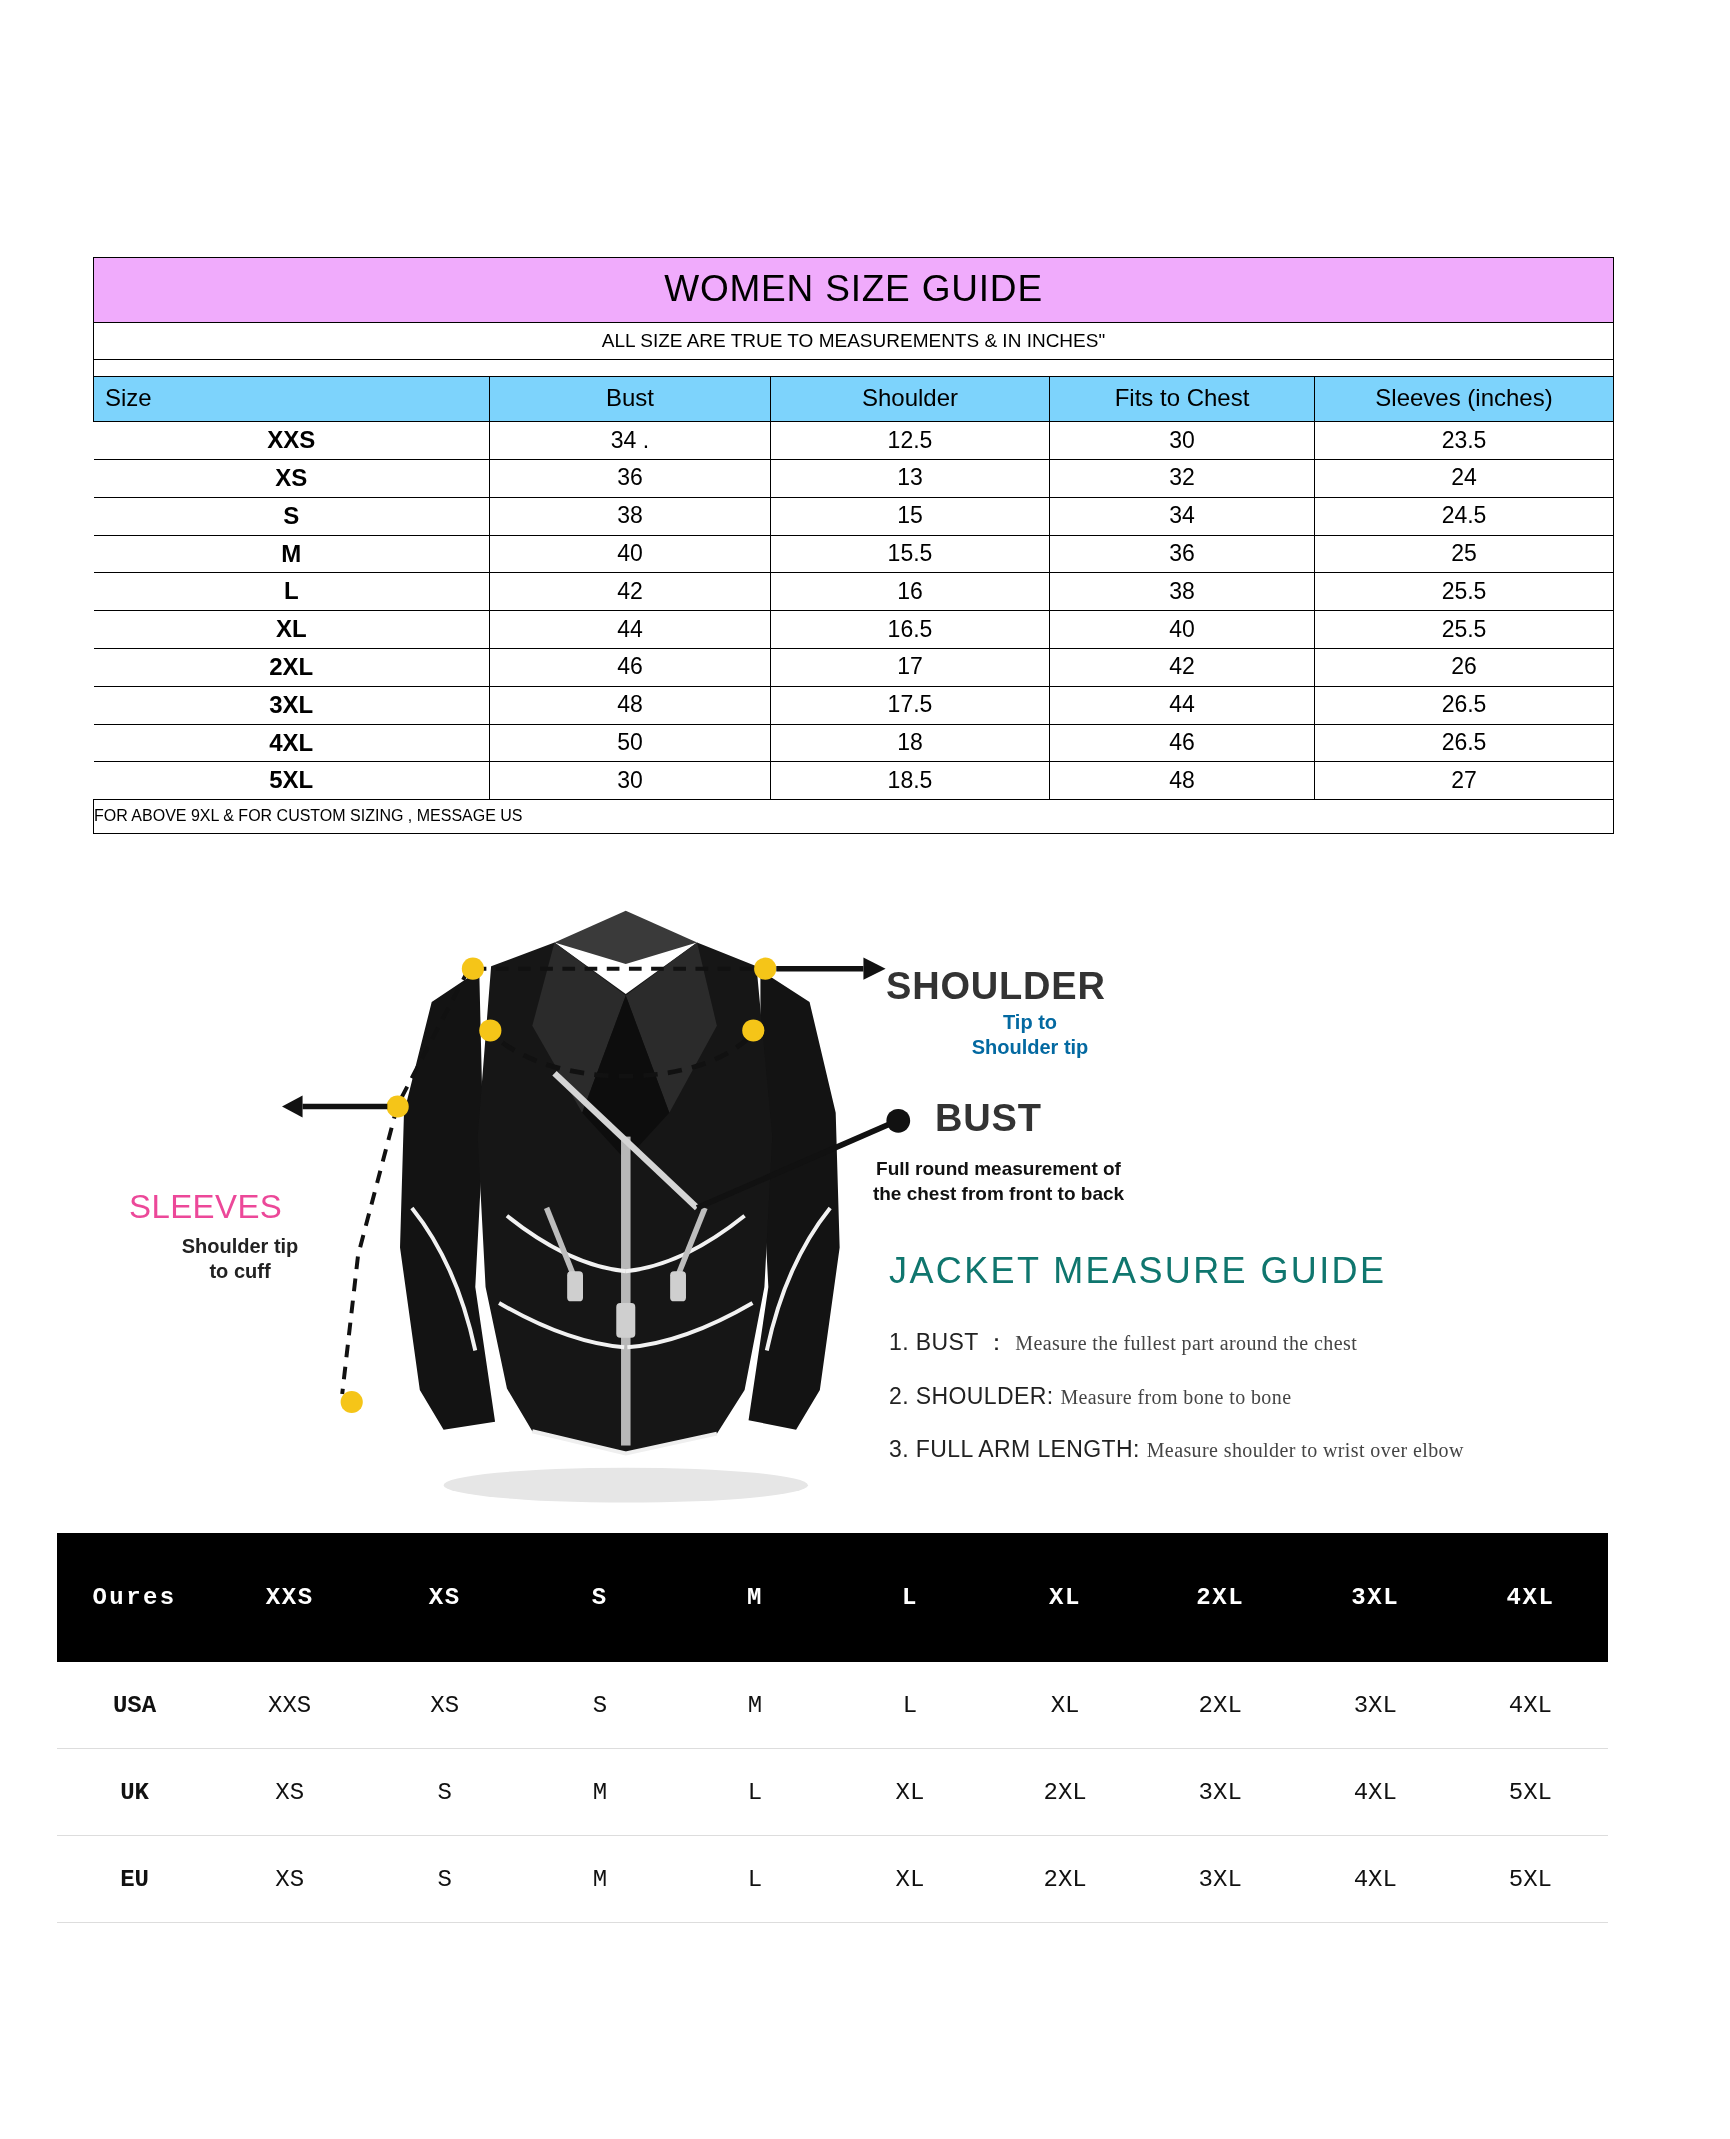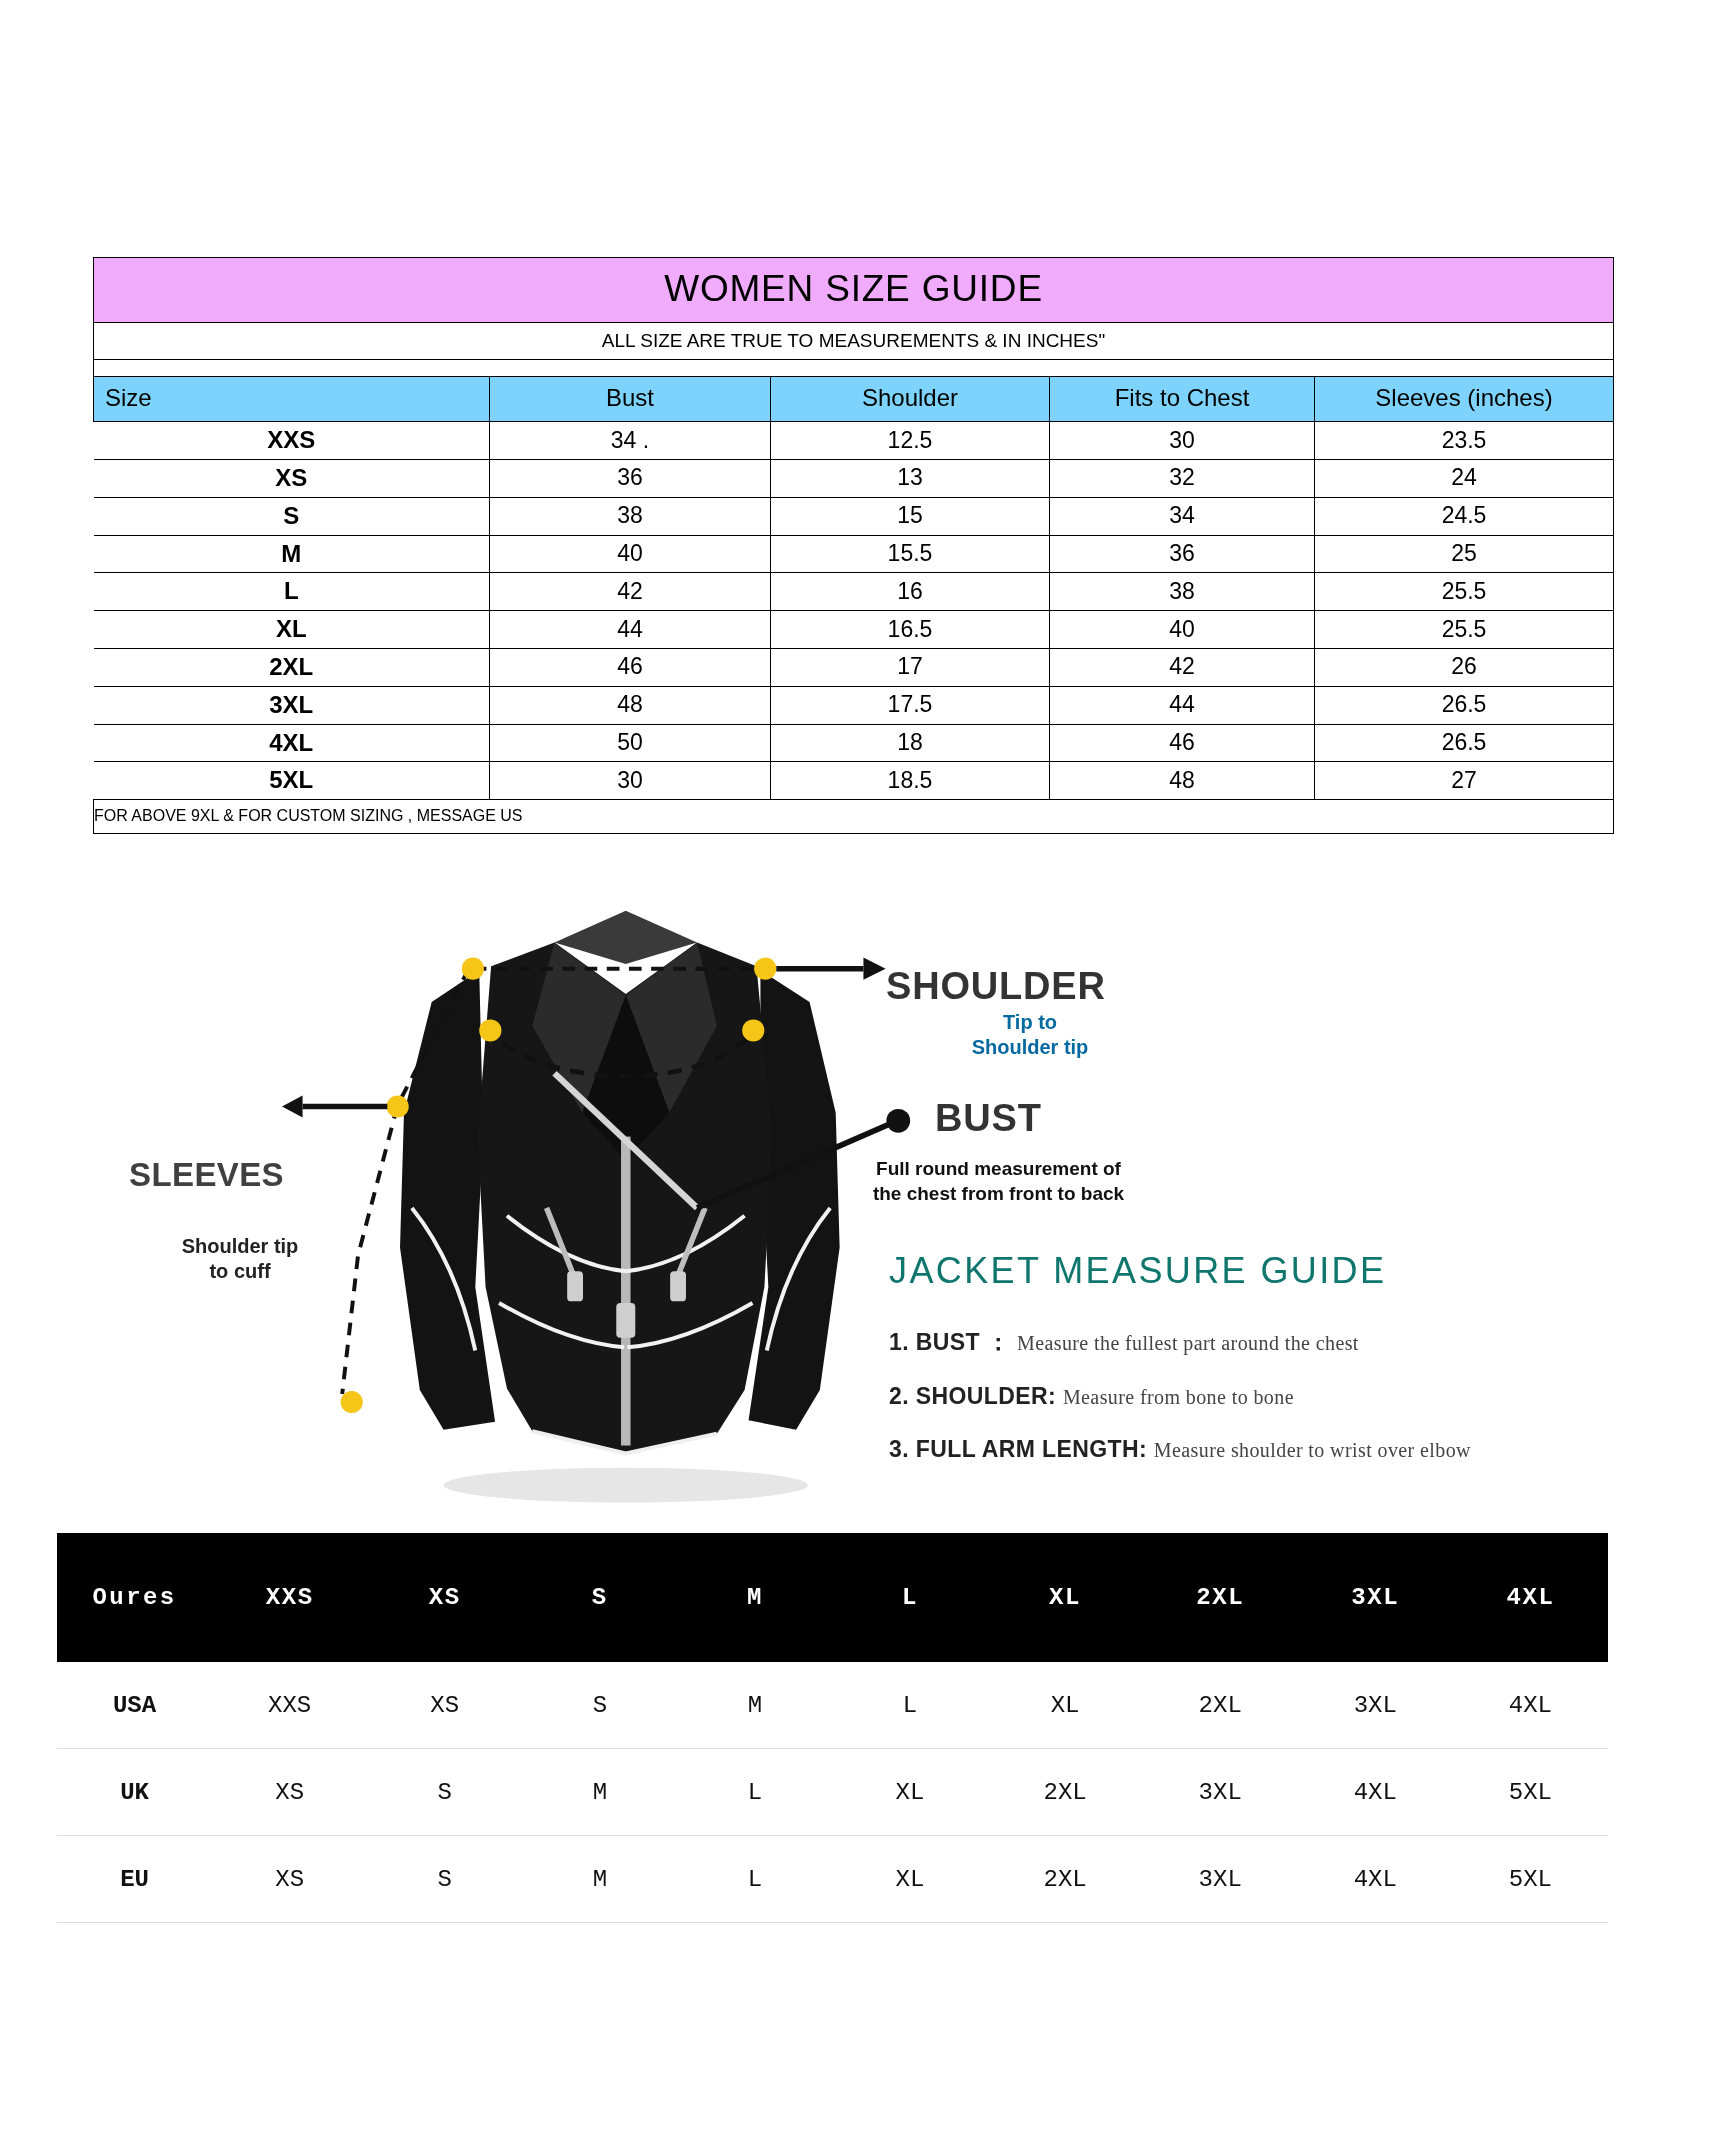--- a/index.html
+++ b/index.html
@@ -130,24 +130,24 @@
     font-size: 19px;
     font-weight: bold;
     color: #111;
     line-height: 1.3;
     width: 269px;
     text-align: center;
   }
   .label-sleeves {
     position: absolute;
     left: 129px;
-    top: 1156px;
+    top: 1188px;
     font-size: 33px;
-    font-weight: bold;
-    color: #404040;
+    font-weight: normal;
+    color: #ec4899;
     letter-spacing: 0.4px;
   }
   .label-sleeves-sub {
     position: absolute;
     left: 153px;
     top: 1234px;
     font-size: 20px;
     font-weight: bold;
     color: #222;
     text-align: center;
@@ -164,21 +164,21 @@
     letter-spacing: 2.4px;
     font-family: "Liberation Sans", sans-serif;
   }
   .guide-line {
     position: absolute;
     font-size: 23px;
     color: #222;
     letter-spacing: 0.4px;
     white-space: nowrap;
   }
-  .guide-line .lead { font-weight: 700; text-align: right; }
+  .guide-line .lead { font-weight: 400; text-align: right; }
   .guide-line .desc {
     font-size: 20px;
     color: #444;
     font-family: "Liberation Serif", serif;
   }
   .gl1 { left: 889px; top: 1327px; }
   .gl2 { left: 889px; top: 1383px; }
   .gl3 { left: 889px; top: 1436px; }
 
   

